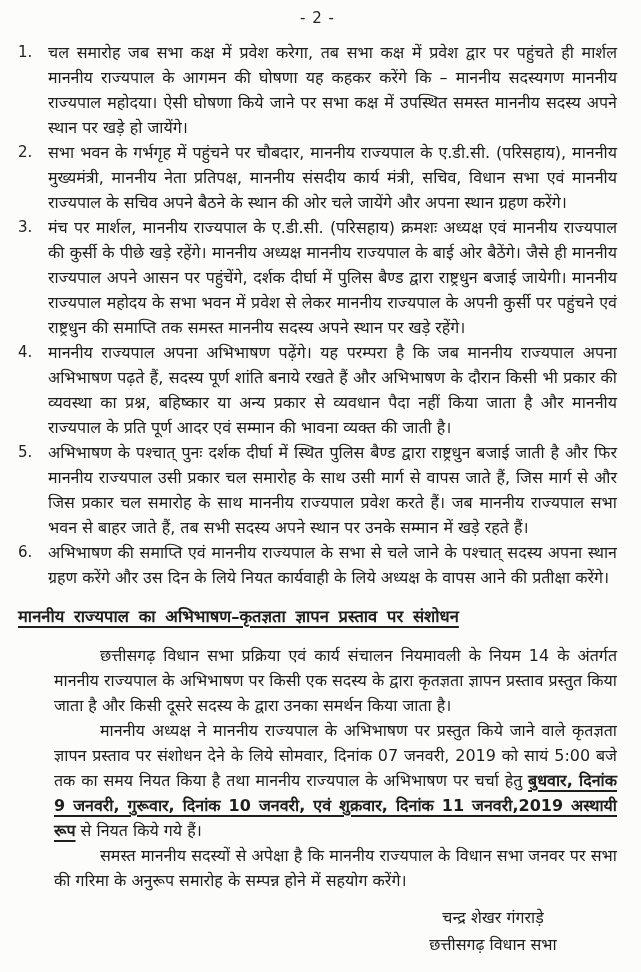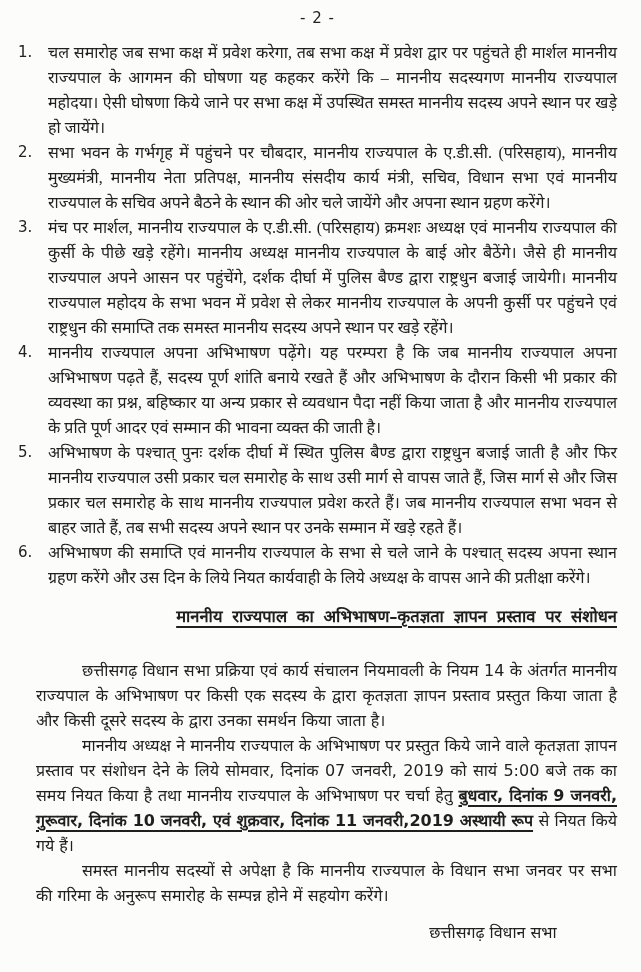--- a/index.html
+++ b/index.html
@@ -33,38 +33,37 @@
   }
   .item-num {
     flex: 0 0 30px;
     font-size: 15px;
     color: #222;
   }
   .item-text {
     flex: 1 1 auto;
     text-align: justify;
     text-justify: inter-word;
-    font-family: Liberation Serif, serif;
   }
   .section-heading-wrap {
-    text-align: right;
+    text-align: left;
     margin-top: 14px;
-    margin-bottom: 29px;
+    margin-bottom: 14px;
   }
   .section-heading {
     display: inline;
     font-weight: bold;
     font-size: 16.5px;
     text-decoration: underline;
     text-underline-offset: 4px;
     text-decoration-thickness: 1.5px;
     word-spacing: 4px;
   }
   .body-para {
-    margin-left: 18px;
+    margin-left: 36px;
     text-align: justify;
     text-justify: inter-word;
     text-indent: 46px;
   }
   .emphasis {
     font-weight: bold;
     text-decoration: underline;
     text-underline-offset: 4px;
     text-decoration-thickness: 1.5px;
   }
@@ -114,16 +113,17 @@
     <span class="section-heading">माननीय राज्यपाल का अभिभाषण–कृतज्ञता ज्ञापन प्रस्ताव पर संशोधन</span>
   </div>
 
   <p class="body-para">छत्तीसगढ़ विधान सभा प्रक्रिया एवं कार्य संचालन नियमावली के नियम 14 के अंतर्गत माननीय राज्यपाल के अभिभाषण पर किसी एक सदस्य के द्वारा कृतज्ञता ज्ञापन प्रस्ताव प्रस्तुत किया जाता है और किसी दूसरे सदस्य के द्वारा उनका समर्थन किया जाता है।</p>
 
   <p class="body-para"><span>माननीय अध्यक्ष ने माननीय राज्यपाल के अभिभाषण पर प्रस्तुत किये जाने वाले कृतज्ञता ज्ञापन प्रस्ताव पर संशोधन देने के लिये सोमवार, दिनांक 07 जनवरी, 2019 को सायं 5:00 बजे तक का समय नियत किया है तथा माननीय राज्यपाल के अभिभाषण पर चर्चा हेतु </span><span class="emphasis">बुधवार, दिनांक 9 जनवरी, गुरूवार, दिनांक 10 जनवरी, एवं शुक्रवार, दिनांक 11 जनवरी,2019 अस्थायी रूप</span><span> से नियत किये गये हैं।</span></p>
 
   <p class="body-para">समस्त माननीय सदस्यों से अपेक्षा है कि माननीय राज्यपाल के विधान सभा जनवर पर सभा की गरिमा के अनुरूप समारोह के सम्पन्न होने में सहयोग करेंगे।</p>
 
   <div class="signature-block">
+    <div class="sig-line">चन्द्र शेखर गंगराड़े</div>
     <div class="sig-line">छत्तीसगढ़ विधान सभा</div>
   </div>
 
 </div>
 
 </body></html>

